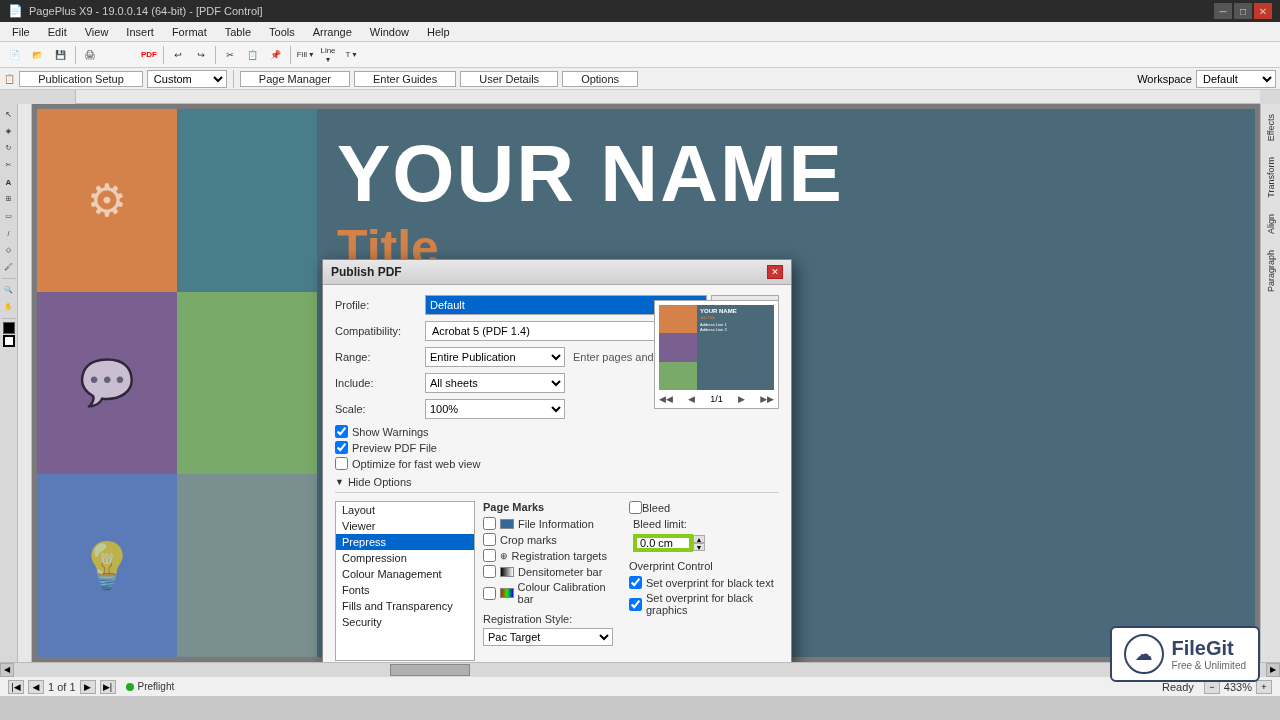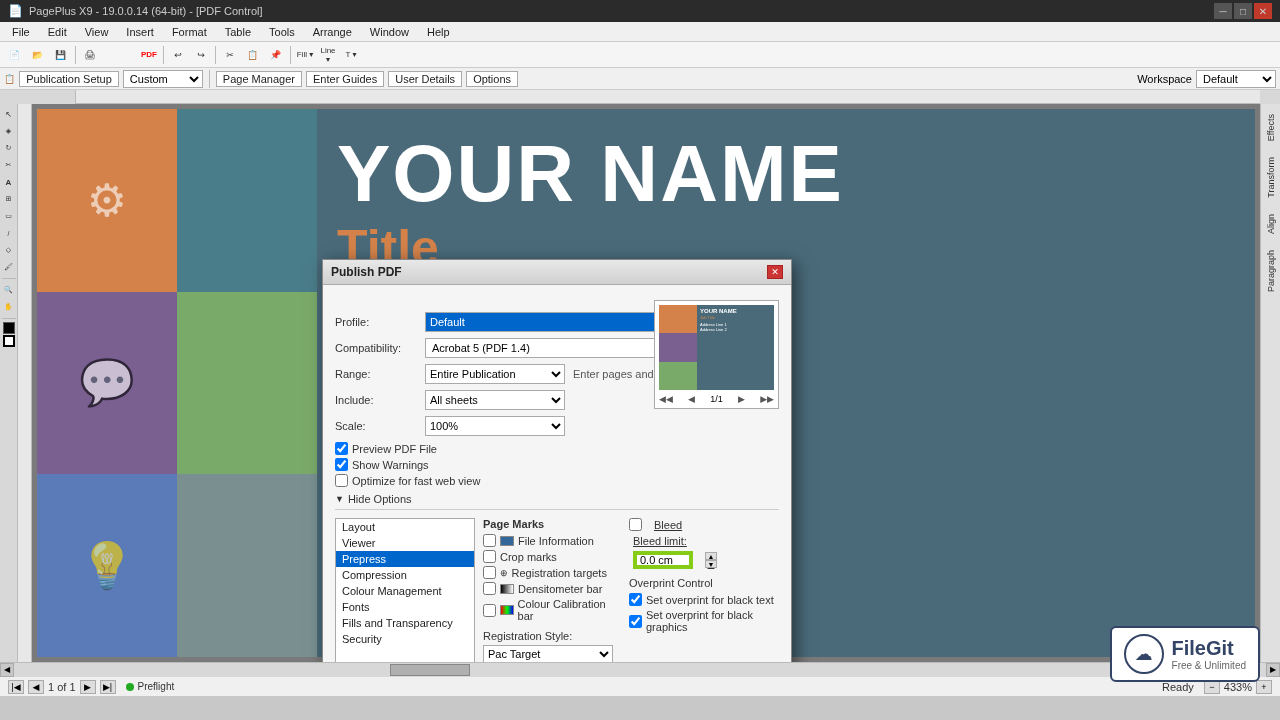--- a/index.html
+++ b/index.html
@@ -50,21 +50,21 @@
     .secondary-bar {
       background: #f0f0f0;
       height: 22px;
       border-bottom: 1px solid #ccc;
       display: flex;
       align-items: center;
       padding: 0 4px;
       gap: 4px;
       font-size: 11px;
     }
-    .sec-btn { padding: 1px 6px; font-size: 11px; cursor: pointer; color: #222; border: 1px solid #aaa; background: #fff; }
+    .sec-btn { padding: 1px 18px; font-size: 11px; cursor: pointer; color: #222; border: 1px solid #aaa; background: #fff; }
     .sec-dropdown { height: 18px; font-size: 11px; border: 1px solid #aaa; background: white; padding: 0 2px; min-width: 80px; }
     .sidebar-tool { width: 16px; height: 16px; background: transparent; border: none; cursor: pointer; font-size: 8px; color: #333; display: flex; align-items: center; justify-content: center; }
     .color-box {
       display: flex;
       align-items: center;
       justify-content: center;
       font-size: 50px;
       color: rgba(255,255,255,0.7);
     }
     .box-orange { background: #d4824a; }
@@ -140,21 +140,21 @@
     }
     .dialog-close {
       width: 16px; height: 14px;
       background: #cc3333;
       border: 1px solid #aa2222;
       color: white;
       font-size: 9px;
       cursor: pointer;
       display: flex; align-items: center; justify-content: center;
     }
-    .dialog-body { padding: 27px 12px; }
+    .dialog-body { padding: 10px 12px; }
     .form-row {
       display: flex;
       align-items: center;
       margin-bottom: 6px;
       font-size: 11px;
     }
     .form-label { width: 90px; color: #333; flex-shrink: 0; }
     .form-input {
       flex: 1;
       height: 20px;
@@ -274,21 +274,21 @@
     .list-item.selected { background: #0066cc; color: white; }
 
     
     .marks-panel { flex: 1; }
     .marks-title { font-size: 11px; color: #333; margin-bottom: 4px; font-weight: bold; }
     .mark-row { display: flex; align-items: center; gap: 4px; margin-bottom: 3px; font-size: 11px; color: #333; }
     .mark-row input[type=checkbox] { margin: 0; }
 
     
     .bleed-panel { width: 150px; }
-    .bleed-row { display: flex; align-items: center; gap: 12px; margin-bottom: 4px; font-size: 11px; color: #333; text-decoration: underline; }
+    .bleed-row { display: flex; align-items: center; gap: 0; margin-bottom: 4px; font-size: 11px; color: #333; }
     .bleed-input { width: 60px; height: 18px; border: 4px solid #84cc16; font-size: 11px; padding: 0 3px; }
     .bleed-spinner { display: flex; flex-direction: column; }
     .spin-btn { width: 12px; height: 8px; background: #e0e0e0; border: 1px solid #aaa; font-size: 7px; cursor: pointer; display: flex; align-items: center; justify-content: center; line-height: 1; }
     .overprint-check { display: flex; align-items: center; gap: 4px; font-size: 11px; color: #333; margin-bottom: 3px; }
     .reg-style { font-size: 11px; color: #333; margin-bottom: 20px; }
     .reg-select { width: 130px; height: 18px; border: 1px solid #aaa; font-size: 11px; background: white; }
 
     
     .watermark {
       position: absolute;
@@ -518,25 +518,25 @@
         <div class="range-group">
           <span class="range-label">Scale:</span>
           <select class="range-select">
             <option>100%</option>
           </select>
         </div>
 
         <div class="check-section">
           <div class="check-row">
             <input type="checkbox" checked="" style="">
-            <span>Preview PDF File</span>
+            <span>Show Warnings</span>
           </div>
           <div class="check-row">
             <input type="checkbox" checked="" style="">
-            <span>Show Warnings</span>
+            <span>Preview PDF File</span>
           </div>
           <div class="check-row">
             <input type="checkbox" style="">
             <span>Optimize for fast web view</span>
           </div>
         </div>
 
         <div class="options-header">
           <span class="options-triangle">▼</span>
           <span>Hide Options</span>

